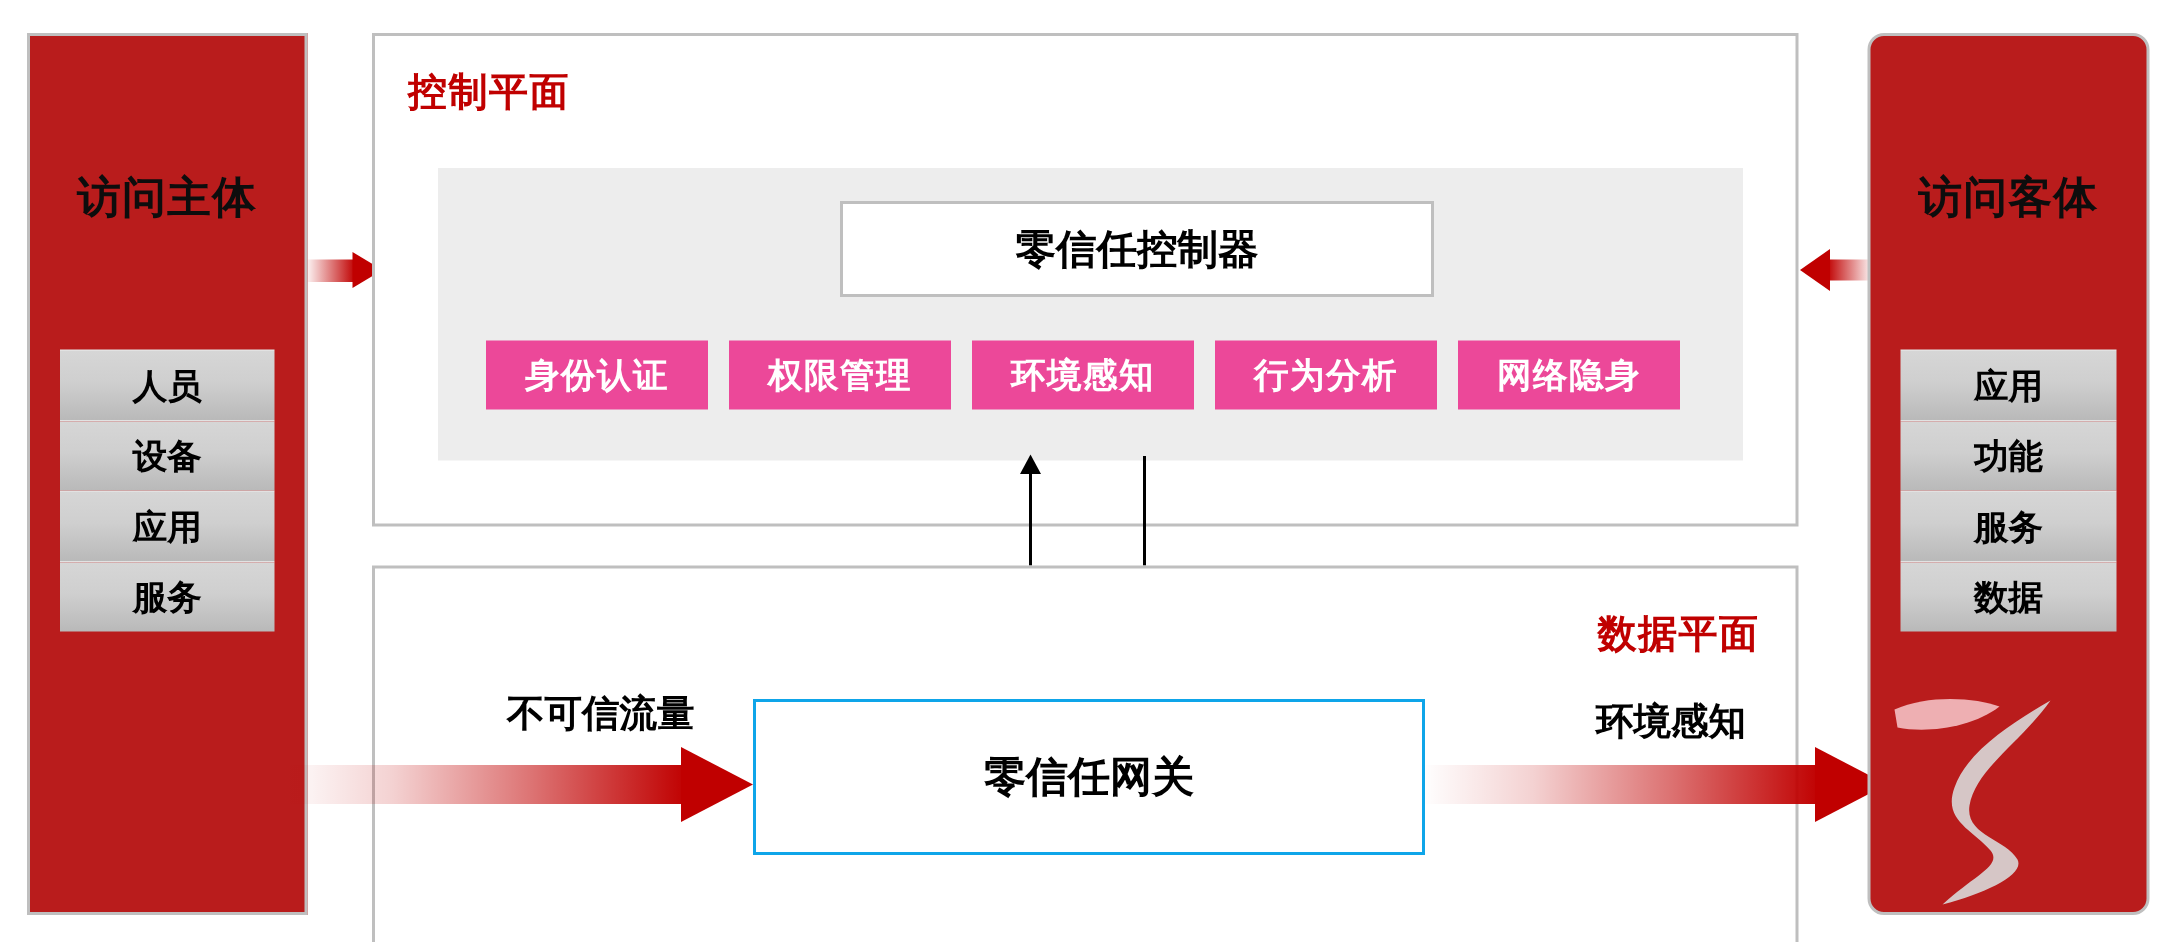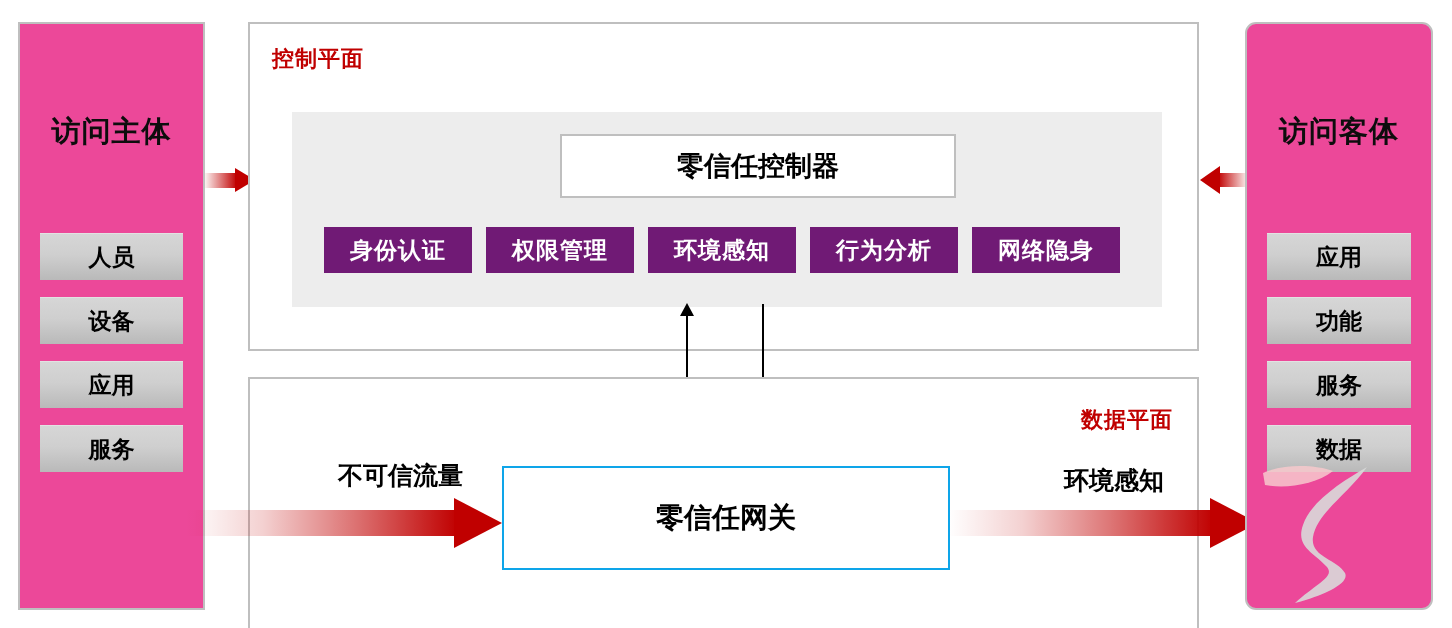--- a/index.html
+++ b/index.html
@@ -15,21 +15,21 @@
     width: 1452px;
     height: 628px;
     background: #ffffff;
     overflow: hidden;
   }
 
   
   .side-panel {
     position: absolute;
     border: 2px solid #bfbfbf;
-    background: #ec4899;
+    background: #b91c1c;
     box-sizing: border-box;
     padding-left: 44px;
   }
   #subject-panel { left: 18px;   top: 22px; width: 187px; height: 588px; }
   #object-panel  { left: 1245px; top: 22px; width: 188px; height: 588px; border-radius: 11px; }
 
   .panel-title {
     position: absolute;
     left: 0; right: 0;
     top: 88px;
@@ -43,21 +43,20 @@
   .chip-stack {
     position: absolute;
     left: 20px;
     right: 20px;
   }
   #subject-panel .chip-stack { top: 209px; }
   #object-panel  .chip-stack { top: 209px; }
 
   .chip {
     height: 47px;
-    margin-bottom: 17px;
     background: linear-gradient(to bottom, #d6d6d6 0%, #cfcfcf 45%, #b9b9b9 100%);
     border-top: 1px solid #e2e2e2;
     color: #000000;
     font-size: 23px;
     font-weight: bold;
     display: flex;
     align-items: center;
     justify-content: center;
     box-sizing: border-box;
   }
@@ -67,21 +66,21 @@
     position: absolute;
     border: 2px solid #bfbfbf;
     background: #ffffff;
     box-sizing: border-box;
   }
   #control-plane { left: 248px; top: 22px;  width: 951px; height: 329px; }
   #data-plane    { left: 248px; top: 377px; width: 951px; height: 274px; }
 
   .plane-title {
     position: absolute;
-    font-size: 22px;
+    font-size: 26px;
     font-weight: bold;
     color: #C00000;
     letter-spacing: 1px;
     white-space: nowrap;
   }
   #control-plane-title { left: 22px; top: 20px; }
   #data-plane-title    { right: 24px; top: 26px; }
 
   
   #control-inner {
@@ -111,21 +110,21 @@
   }
 
   #capability-row {
     position: absolute;
     left: 32px;
     top: 115px;
     display: flex;
     gap: 14px;
   }
   .capability {
-    background: #701a75;
+    background: #ec4899;
     color: #ffffff;
     font-size: 23px;
     font-weight: bold;
     width: 148px;
     height: 46px;
     display: flex;
     align-items: center;
     justify-content: center;
     letter-spacing: 1px;
   }

